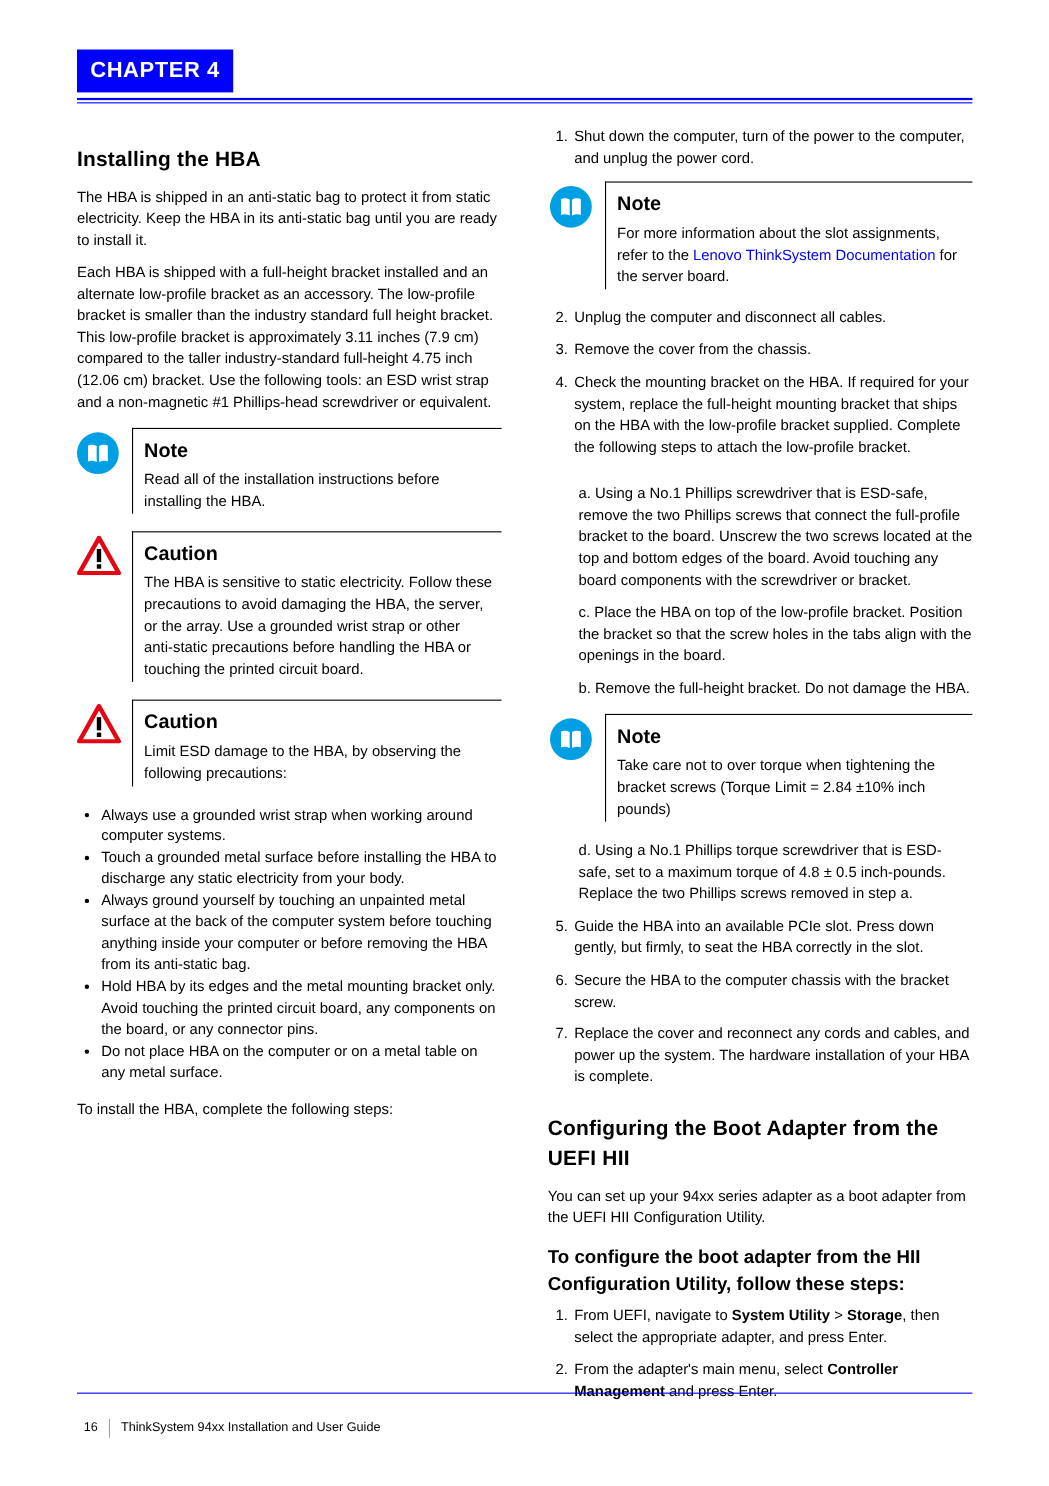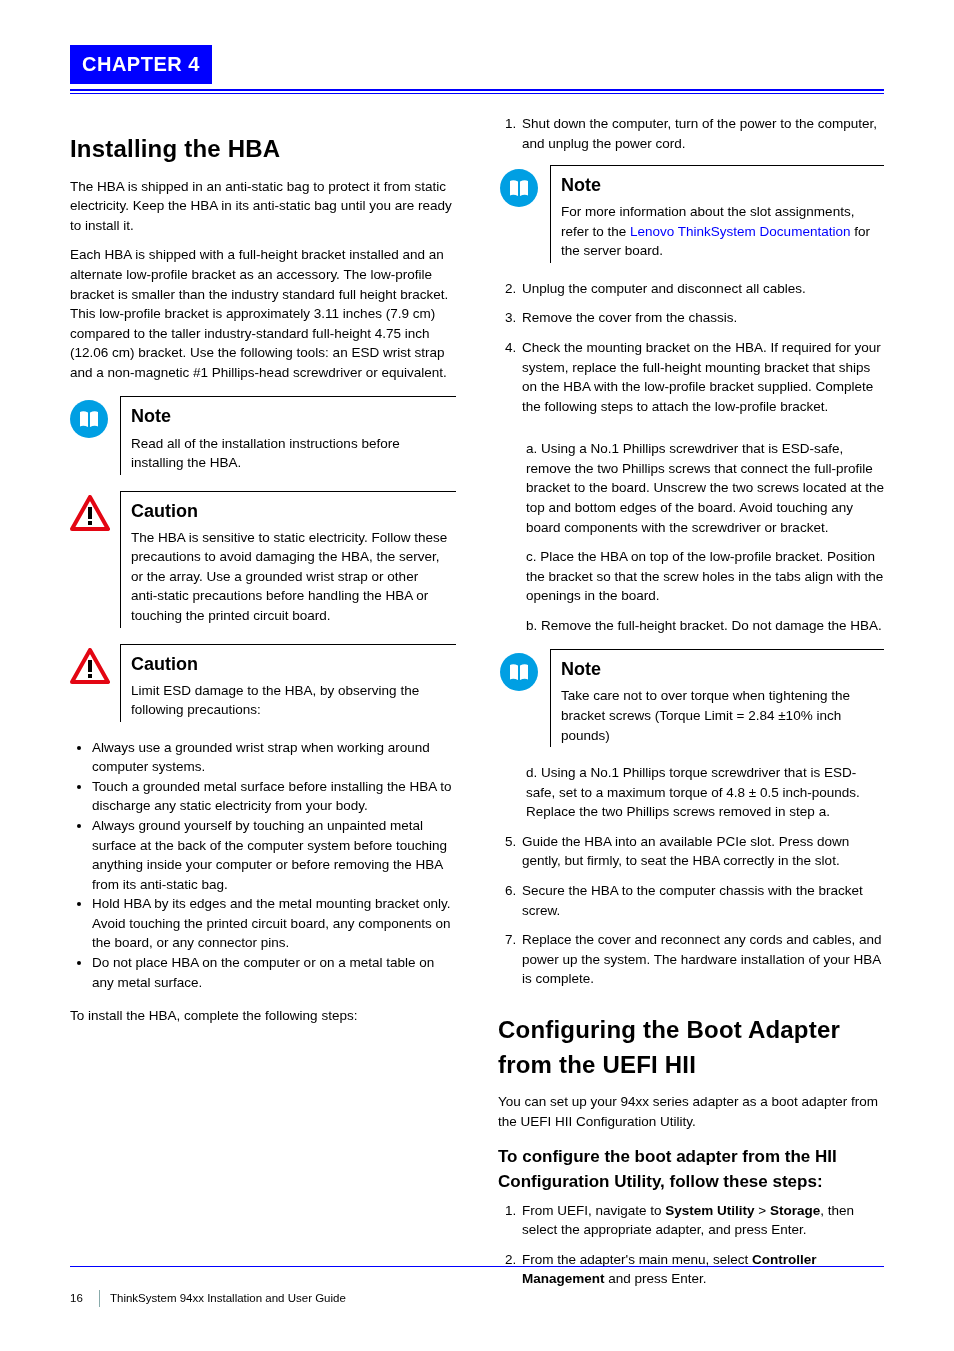--- a/index.html
+++ b/index.html
@@ -26,21 +26,21 @@
   .double-rule { margin-top: 5px; }
   .double-rule .r1 { border-top: 2px solid #0000ff; height:0; }
   .double-rule .r2 { border-top: 1px solid #0000ff; height:0; margin-top:2px; }
   .columns {
     display: flex;
     gap: 42px;
     margin-top: 20px;
   }
   .col { flex: 1; min-width: 0; }
   p { margin-bottom: 10px; }
-  h2.heading { font-size: 24px; font-weight: bold; margin: 18px 0 10px; letter-spacing:0.2px; }
+  h2.heading { font-size: 19px; font-weight: bold; margin: 18px 0 10px; letter-spacing:0.2px; }
   h3.subheading { font-weight: bold; font-size: 17px; margin: 14px 0 6px; }
   ol.numlist { list-style: decimal; padding-left: 22px; }
   ol.numlist li { margin-bottom: 10px; padding-left:2px; }
   .link { color: #0000ff; }
   .bold { font-weight: bold; }
   
   .callout {
     display: flex;
     align-items: flex-start;
     margin: 14px 0 16px 0;
@@ -73,21 +73,21 @@
   .note-icon svg { width:24px; height:24px; }
   
   .caution-icon {
     width:40px; height:36px;
     display:flex; align-items:center; justify-content:center;
   }
   .caution-icon svg { width:40px; height:36px; }
   
   .footer-rule { border-top:1px solid #0000ff; margin:40px 0 6px; position:absolute; left:70px; right:70px; bottom:78px;}
   .footer { position:absolute; left:70px; right:70px; bottom:44px; font-size:11.5px; color:#000; display:flex; align-items:center; }
-  .footer .pnum { width:30px; border-right:1px solid #8aa; padding-right:10px; color:#000;}
+  .footer .pnum { width:30px; border-right:1px solid #8aa; padding-right:10px; text-align:right; color:#000;}
   .footer .ftxt { padding-left:10px; }
 </style>
 </head>
 <body>
 
 <div class="page">
   <div class="chapter-badge">CHAPTER 4</div>
   <div class="double-rule">
     <div class="r1"></div>
       <div class="r2"></div>

